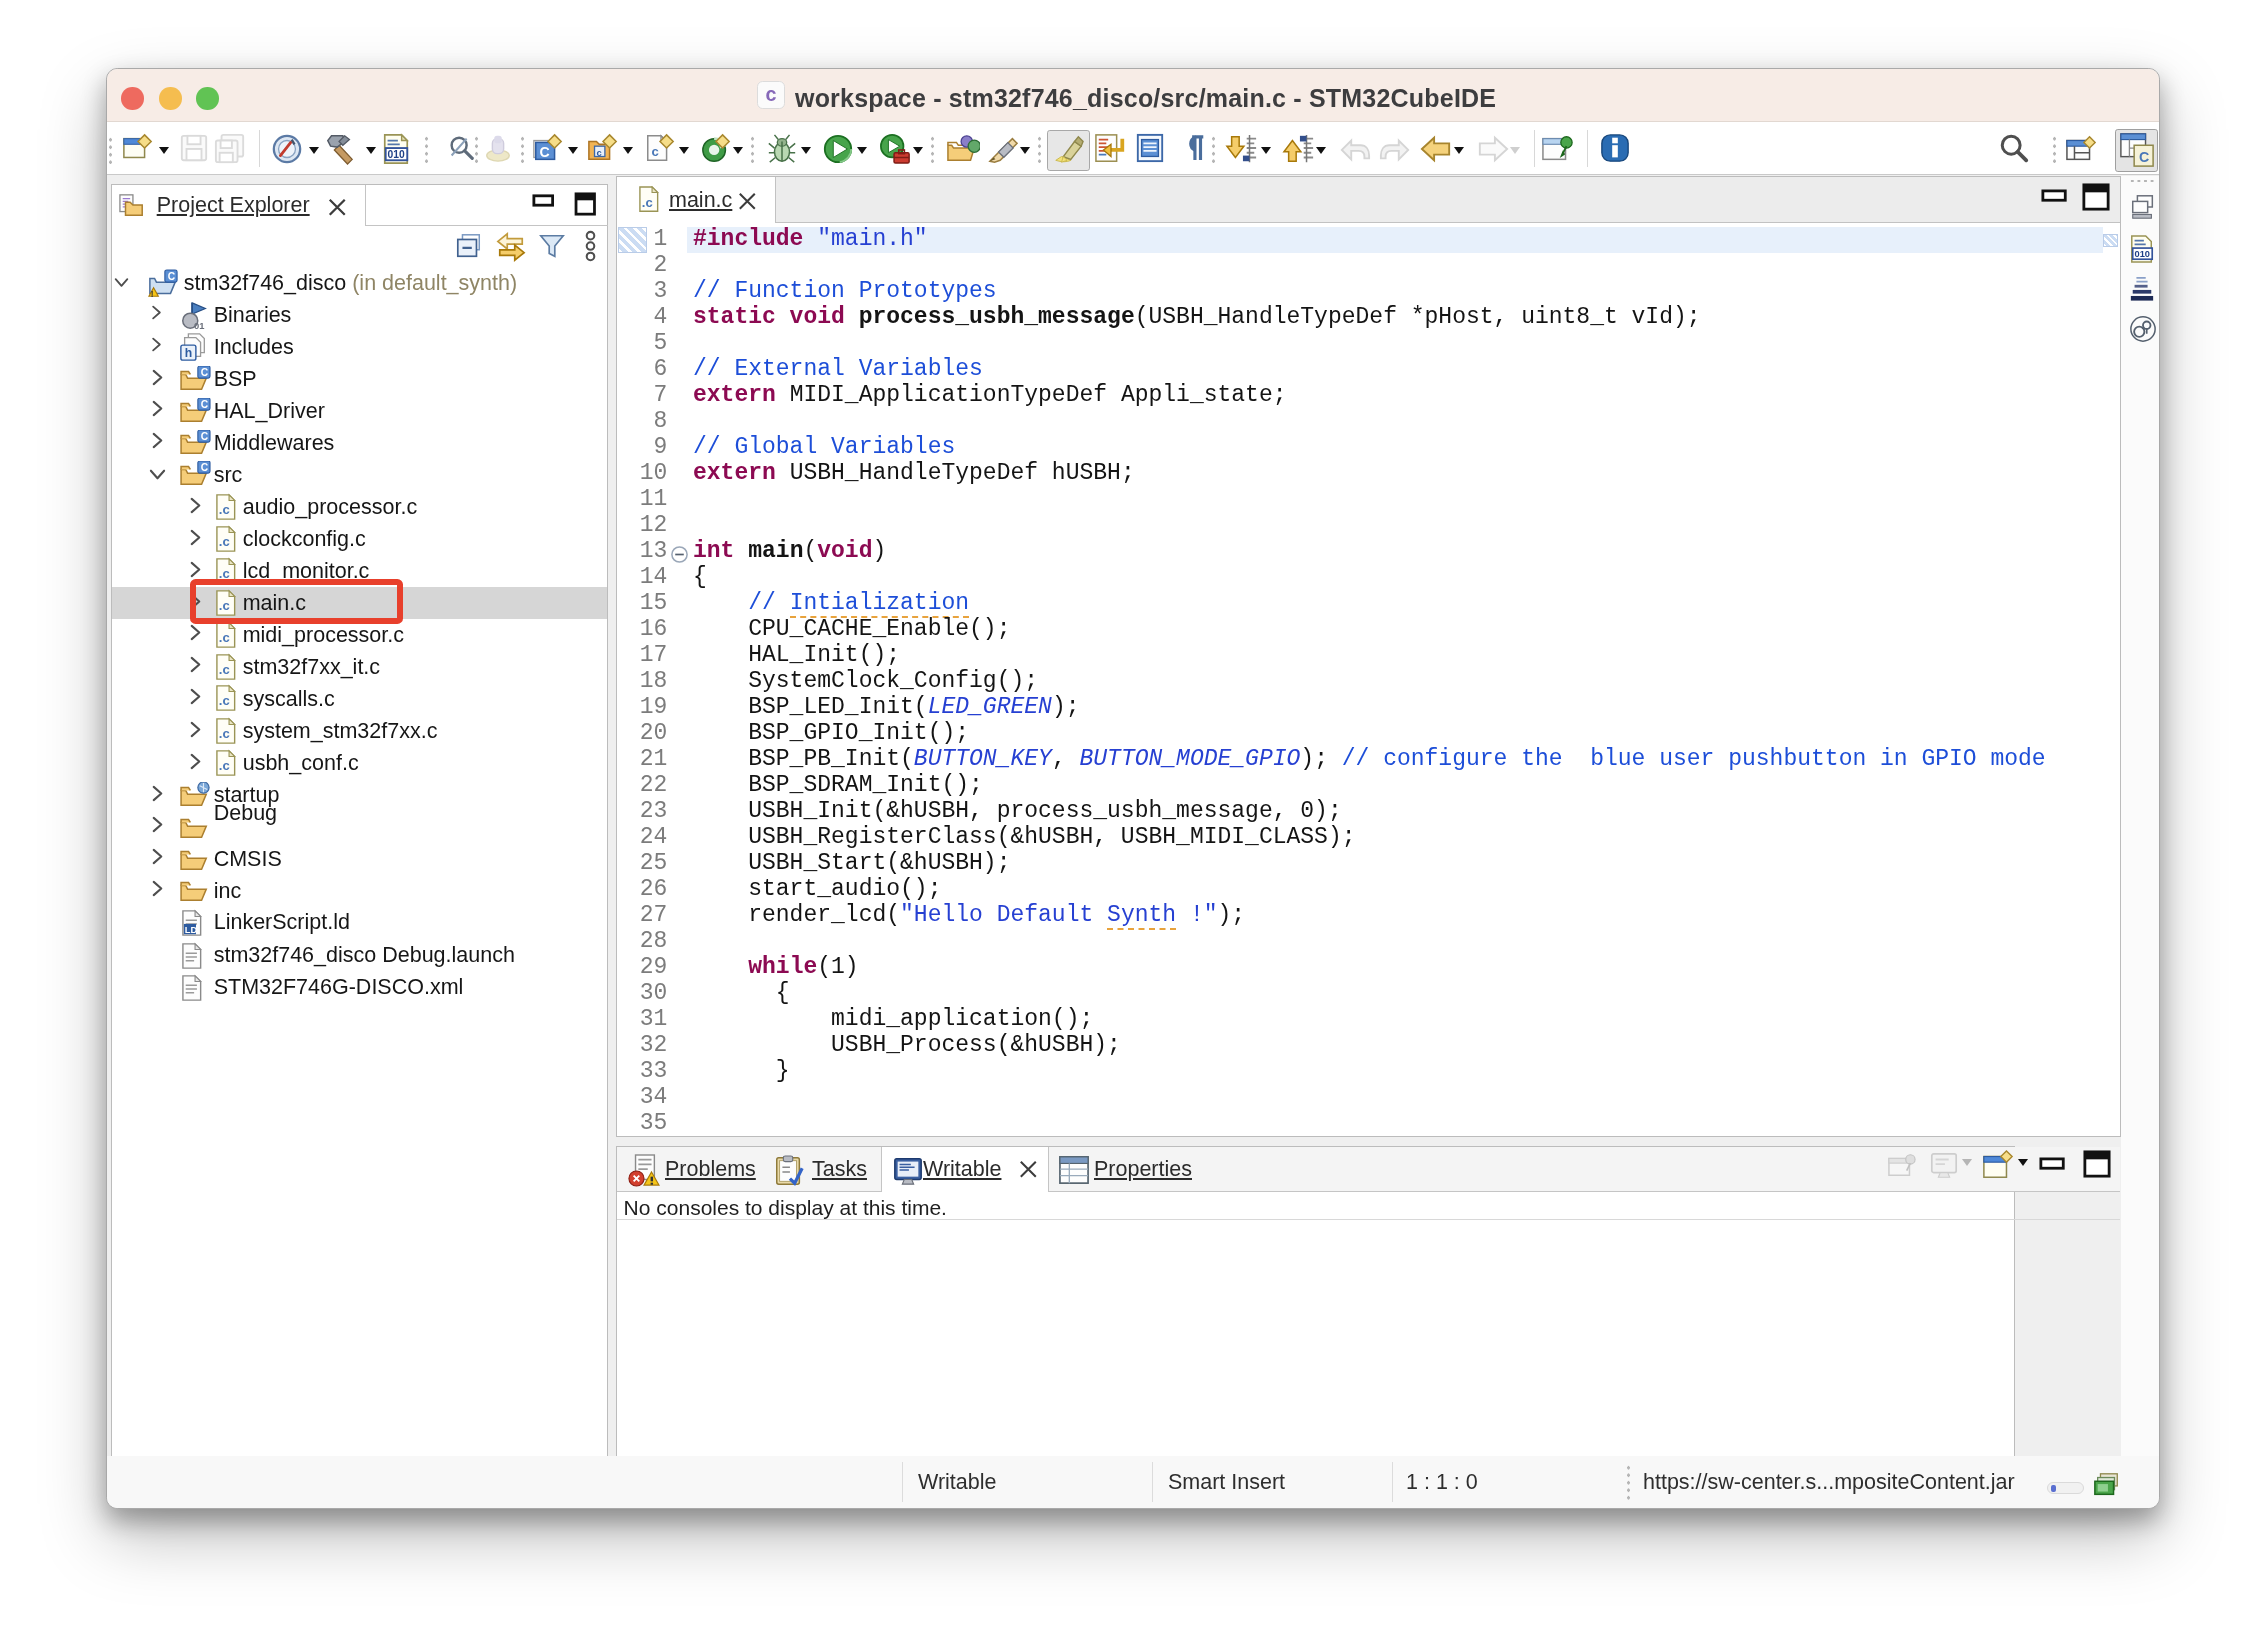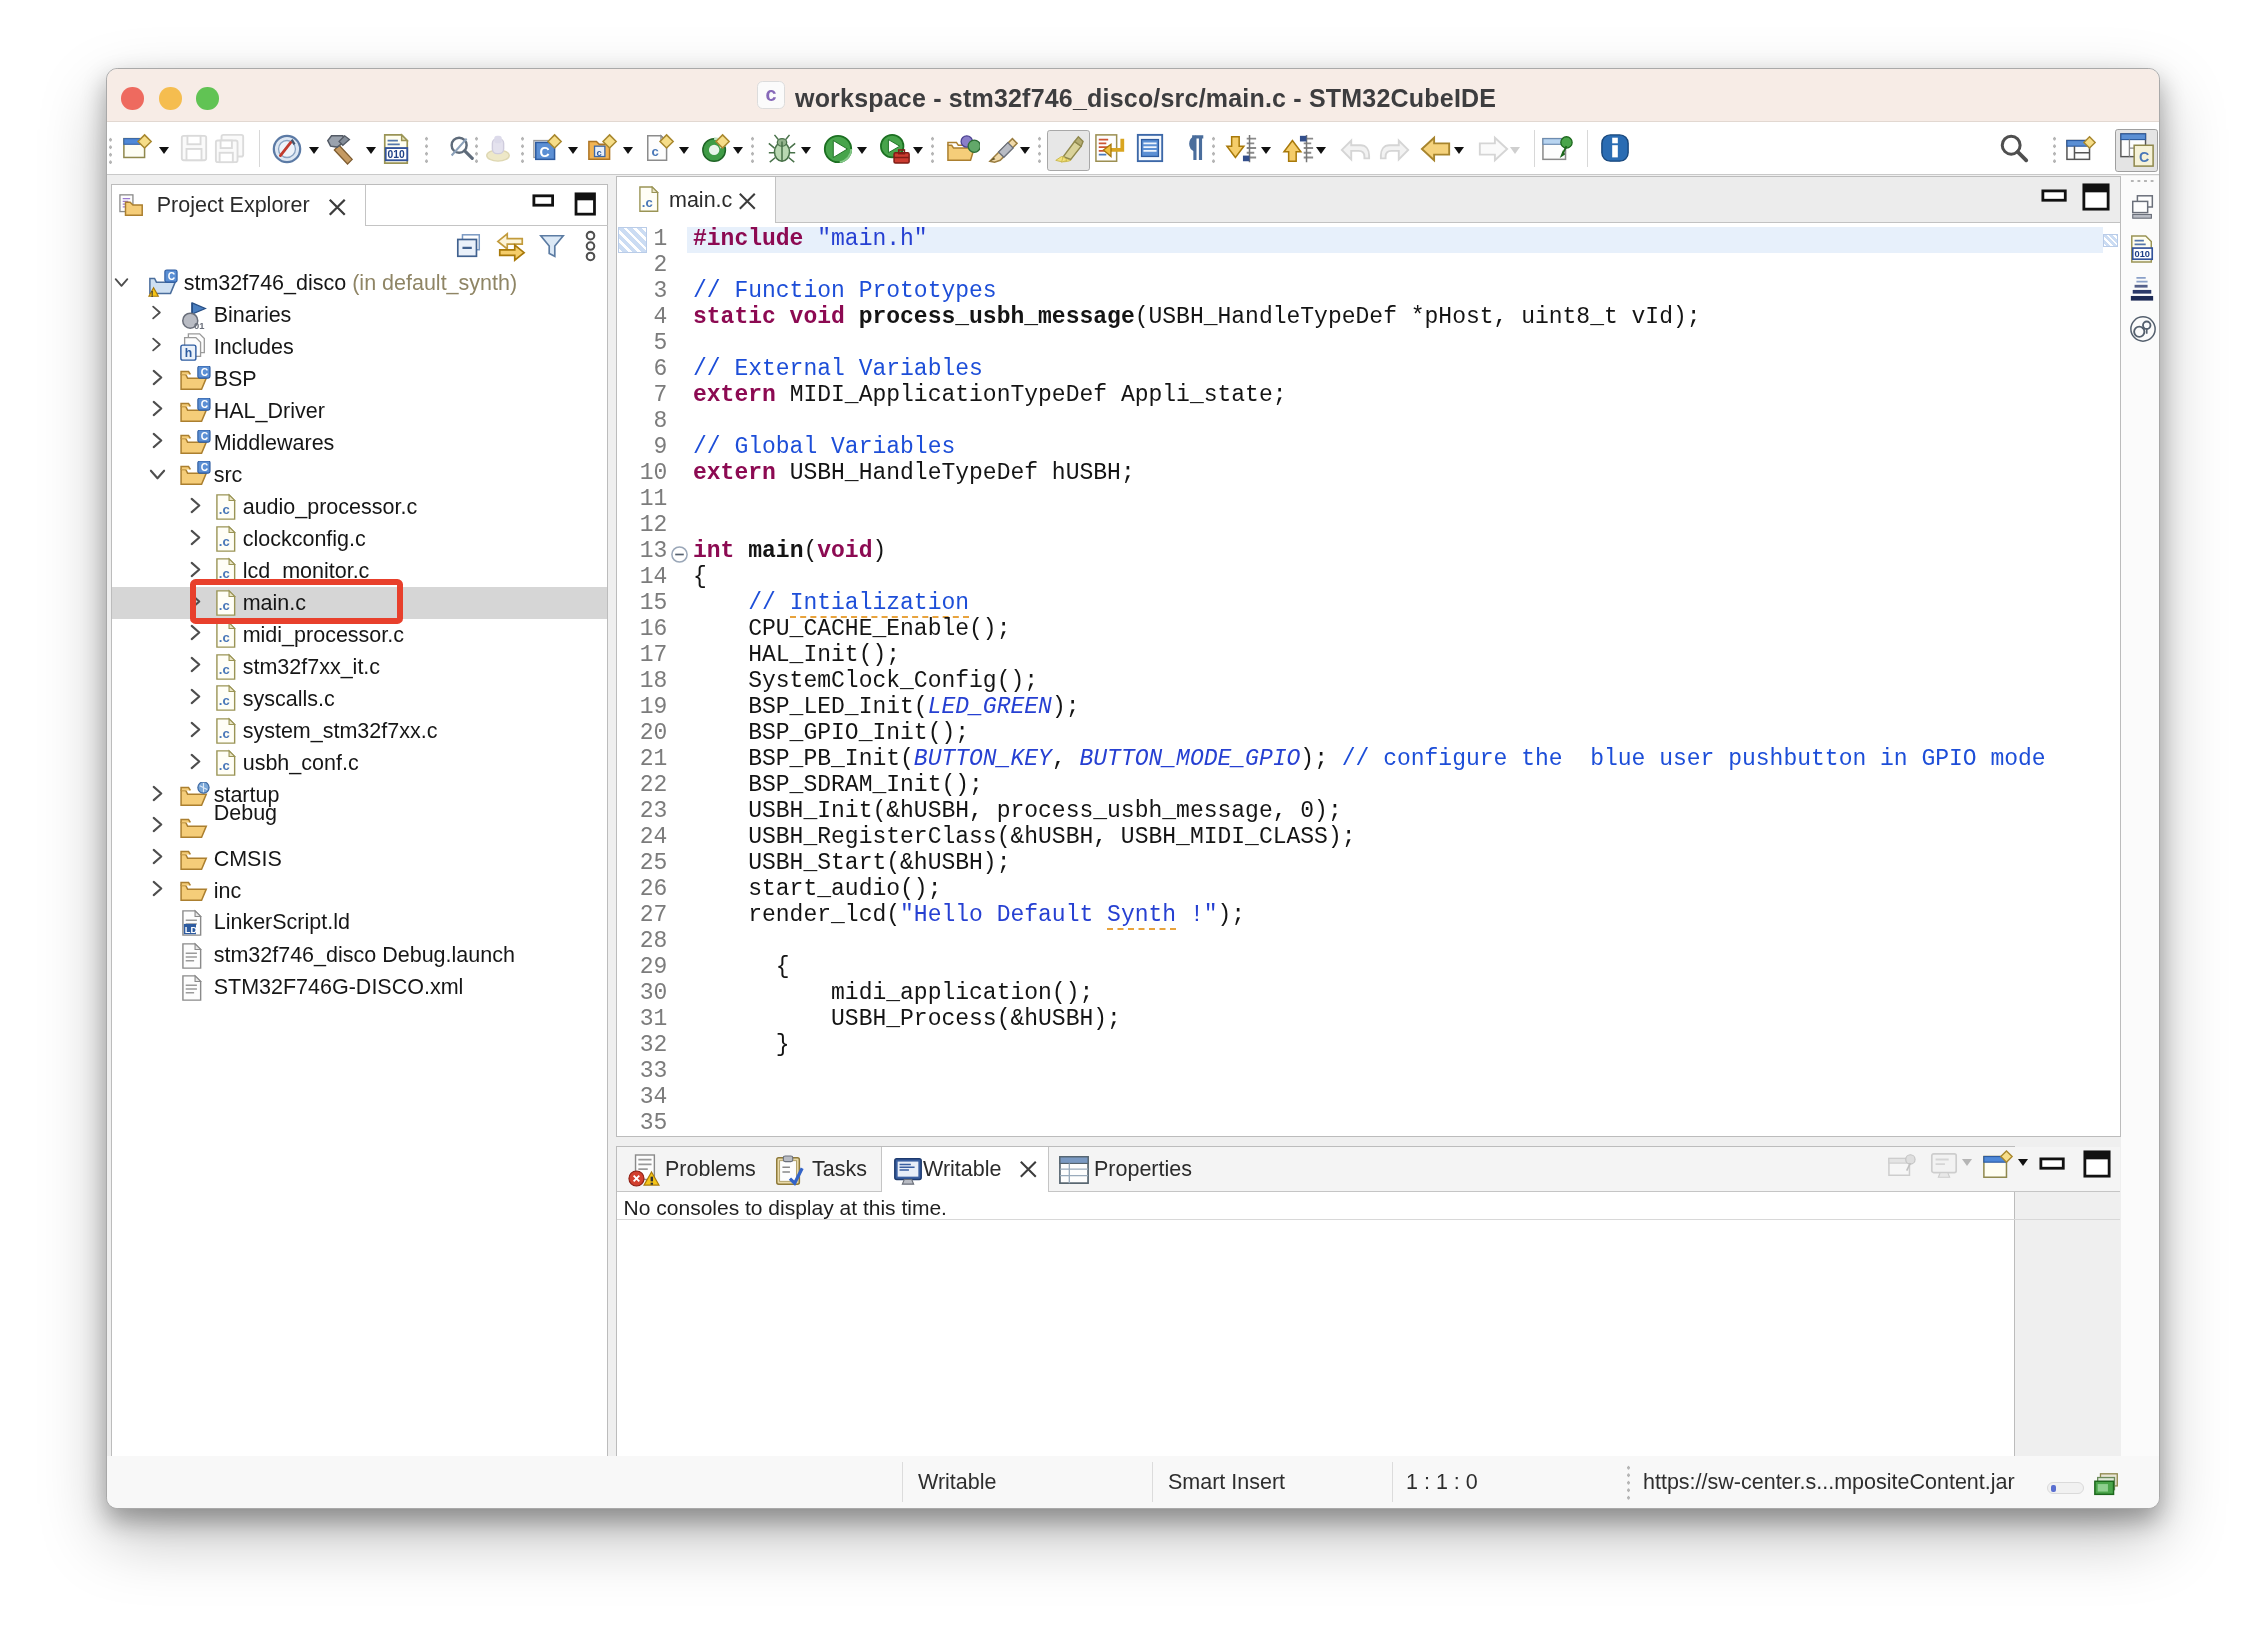--- a/index.html
+++ b/index.html
@@ -24,21 +24,21 @@
            border-bottom:0.9px solid #c9c9c9;box-sizing:border-box;}
   .tbi{position:absolute;top:11.2px;}
   .ddarrow{position:absolute;top:25px;width:0;height:0;border-left:5.6px solid transparent;
            border-right:5.6px solid transparent;border-top:7.5px solid #111;}
   .tbsep{position:absolute;top:7.5px;height:37px;width:0.9px;background:#d8d8d8;}
   .tbdots{position:absolute;top:13px;width:2.8px;height:28px;
      background-image:radial-gradient(circle,#b5b5b5 1.5px,transparent 1.7px);
      background-size:2.8px 7.5px;background-repeat:repeat-y;}
   
   .panel{position:absolute;background:#ffffff;border:0.9px solid #bcbcbc;box-sizing:border-box;}
-  .extext{font-size:21.5px;color:#2b2b2b;}
+  .extext{font-size:21.5px;color:#2b2b2b;text-decoration:underline;}
   
   .row{position:absolute;height:32px;line-height:32px;font-size:21.5px;color:#161616;white-space:pre;}
   .chev{position:absolute;width:15px;height:15px;}
   
   .tabstrip{position:absolute;background:#ececec;border-bottom:0.9px solid #c2c2c2;box-sizing:border-box;}
   .codeline{white-space:pre;}
   .k{color:#8c0a52;font-weight:bold;}
   .s{color:#2640d2;}
   .m{color:#2640d2;font-style:italic;}
   .c{color:#1d4ed8;}
@@ -633,20 +633,21 @@
 <div class="codeline">    BSP_LED_Init(<span class="m">LED_GREEN</span>);</div>
 <div class="codeline">    BSP_GPIO_Init();</div>
 <div class="codeline">    BSP_PB_Init(<span class="m">BUTTON_KEY</span>, <span class="m">BUTTON_MODE_GPIO</span>); <span class="c">// configure the  blue user pushbutton in GPIO mode</span></div>
 <div class="codeline">    BSP_SDRAM_Init();</div>
 <div class="codeline">    USBH_Init(&amp;hUSBH, process_usbh_message, 0);</div>
 <div class="codeline">    USBH_RegisterClass(&amp;hUSBH, USBH_MIDI_CLASS);</div>
 <div class="codeline">    USBH_Start(&amp;hUSBH);</div>
 <div class="codeline">    start_audio();</div>
 <div class="codeline">    render_lcd(<span class="s">"Hello Default <span class="underl">Synth</span> !"</span>);</div>
 <div class="codeline"> </div>
+<div class="codeline">    <span class="k">while</span>(1)</div>
 <div class="codeline">      {</div>
 <div class="codeline">          midi_application();</div>
 <div class="codeline">          USBH_Process(&amp;hUSBH);</div>
 <div class="codeline">      }</div>
 <div class="codeline"> </div>
       </div>
 
     <svg class="abs" style="left:1424px;top:10.3px;" width="28" height="19" viewBox="0 0 30 20">
       <rect x="2" y="4" width="24" height="10" fill="#fff" stroke="#111" stroke-width="3"></rect>
     </svg>

